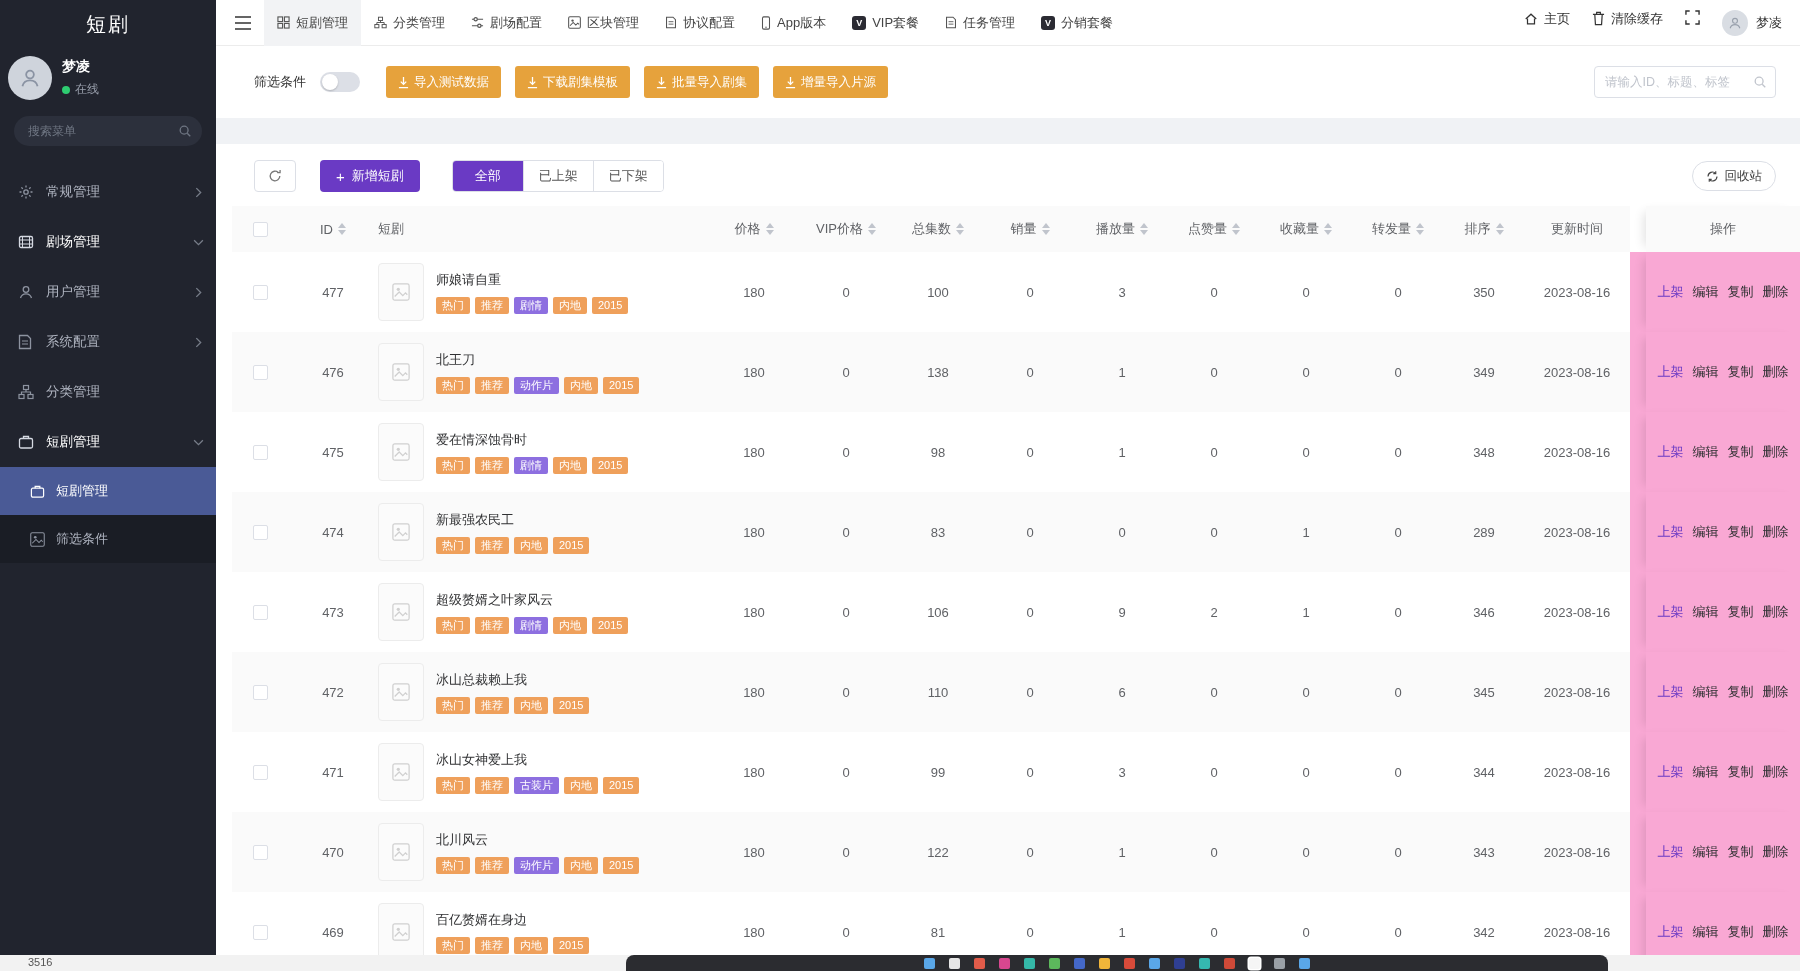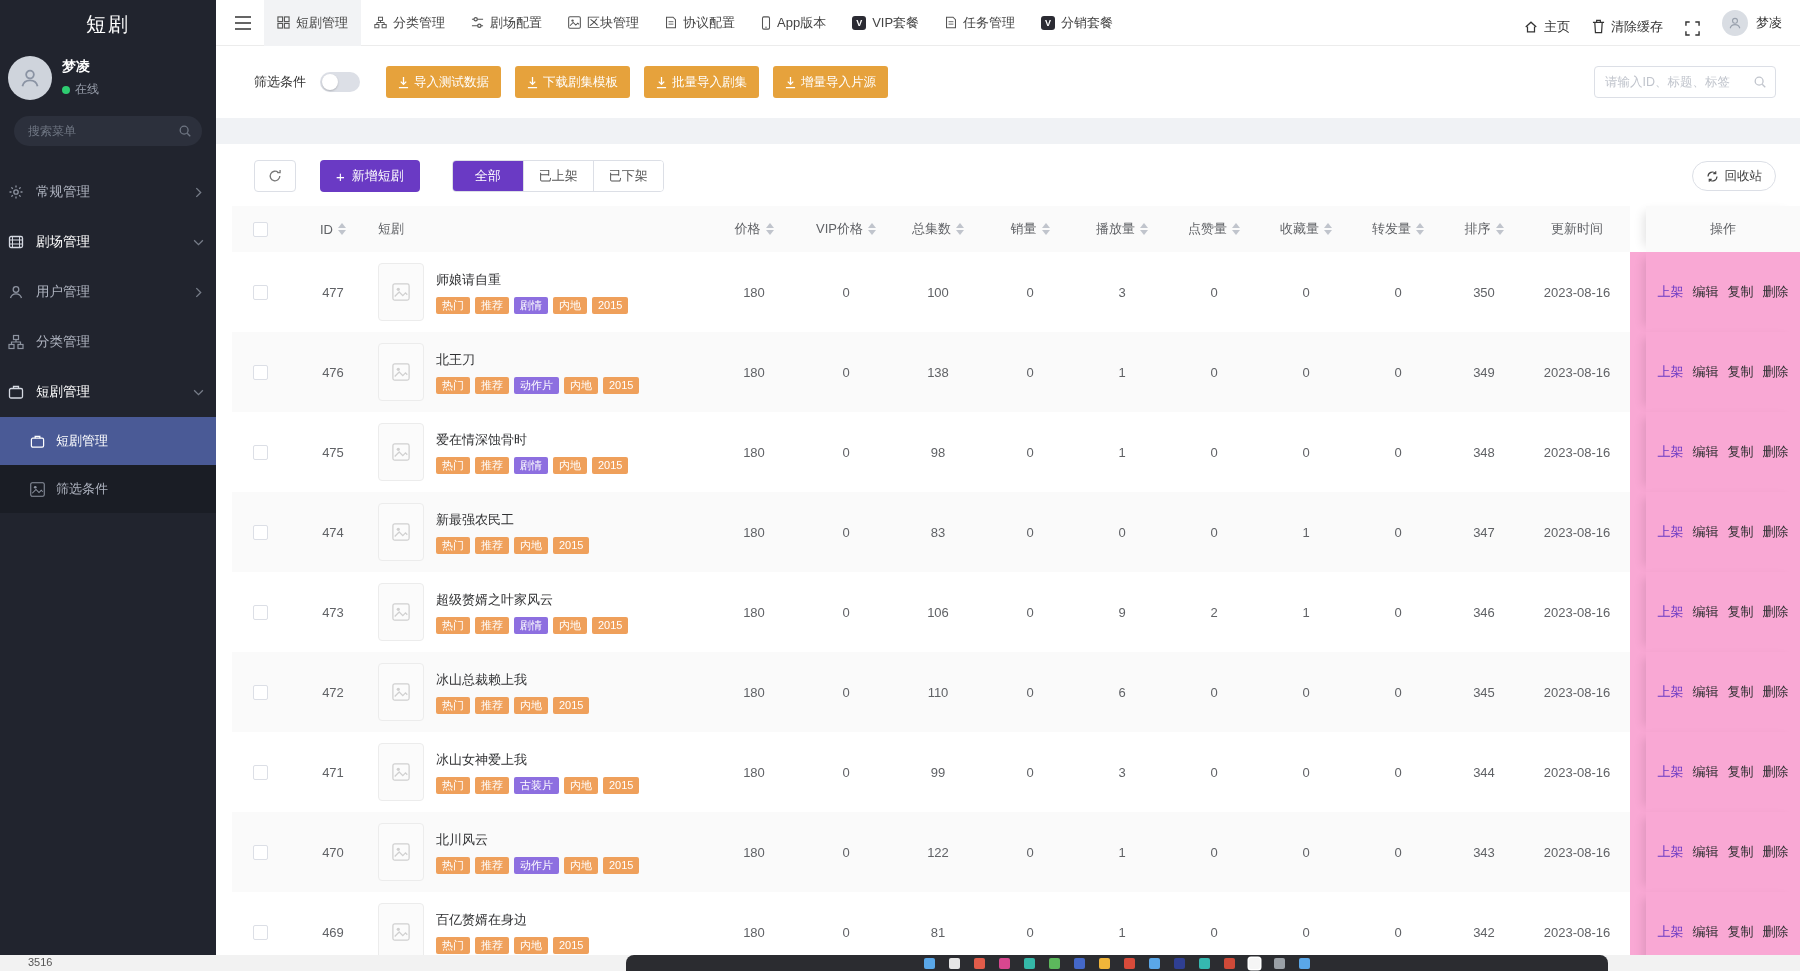--- a/index.html
+++ b/index.html
@@ -12,42 +12,42 @@
 .profile{display:flex;align-items:center;padding:8px 10px 12px 8px;gap:10px}
 .avatar{width:44px;height:44px;border-radius:50%;background:#cfd4dc;display:flex;align-items:center;justify-content:center;color:#8a93a3;flex-shrink:0}
 .pname{color:#fff;font-size:14px;font-weight:bold;margin-bottom:5px}
 .pstatus{display:flex;align-items:center;gap:5px;font-size:12px;color:#9aa0ad}
 .dot{width:8px;height:8px;border-radius:50%;background:#2ecc71}
 .s-search{margin:4px 14px 21px;position:relative}
 .s-search input{width:100%;height:30px;background:#2c303c;border:none;border-radius:15px;color:#cfd4dc;padding:0 30px 0 14px;font-size:12px;outline:none}
 .s-search input::placeholder{color:#6f7683}
 .s-search .sicon{position:absolute;right:10px;top:8px;color:#6f7683}
 .menu{flex:1;overflow:hidden}
-.mitem{height:50px;display:flex;align-items:center;padding:0 14px 0 8px;gap:11px;font-size:13.5px;cursor:pointer}
+.mitem{height:50px;display:flex;align-items:center;padding:0 14px 0 18px;gap:11px;font-size:13.5px;cursor:pointer}
 .mitem .micon{width:17px;display:flex;color:#8d93a0}
 .mitem .mlabel{flex:1}
 .mitem .arr{color:#767c88;display:flex}
 .mitem.open{color:#fff}
 .mitem.open .micon{color:#d5d9e2}
 .arr svg{transition:none}
 .arr.down svg{transform:rotate(90deg)}
 .submenu{background:#1a1d25}
 .sitem{height:48px;display:flex;align-items:center;padding-left:30px;gap:10px;font-size:13px;cursor:pointer;color:#aeb3bf}
 .sitem .micon{width:16px;display:flex;color:#8d93a0}
 .sitem.active{background:#4a5a96;color:#fff}
 .sitem.active .micon{color:#fff}
 
 .main{flex:1;display:flex;flex-direction:column;min-width:0}
 .topbar{height:46px;background:#fff;border-bottom:1px solid #ececec;display:flex;align-items:center;padding:0 18px;flex-shrink:0}
 .hamburger{margin-right:12px;color:#333;display:flex;cursor:pointer}
 .ntab{display:flex;align-items:center;gap:6px;padding:0 13px;height:46px;font-size:13px;color:#454545;cursor:pointer;white-space:nowrap}
 .ntab.active{background:#f2f3f5}
 .ntab .ticon{color:#555;display:flex}
 .vbadge{width:14px;height:14px;background:#2b2b33;color:#fff;border-radius:3px;font-size:9px;font-weight:bold;display:flex;align-items:center;justify-content:center}
-.tb-right{margin-left:auto;display:flex;align-items:flex-end;gap:22px}
+.tb-right{margin-left:auto;display:flex;align-items:flex-start;gap:22px}
 .tb-link{display:flex;align-items:center;gap:6px;color:#333;font-size:13px;cursor:pointer;white-space:nowrap}
 .tb-user{display:flex;align-items:center;gap:8px;cursor:pointer}
 .tb-avatar{width:26px;height:26px;border-radius:50%;background:#d9dde3;color:#98a0ac;display:flex;align-items:center;justify-content:center}
 
 .filter{background:#fff;height:72px;display:flex;align-items:center;padding:0 24px 0 38px;gap:14px;flex-shrink:0}
 .flabel{font-size:13px;color:#333}
 .toggle{width:40px;height:20px;border-radius:10px;background:#dcdfe6;position:relative;cursor:pointer;margin-right:12px;flex-shrink:0}
 .toggle::after{content:"";position:absolute;width:16px;height:16px;border-radius:50%;background:#fff;top:2px;left:2px;box-shadow:0 1px 2px rgba(0,0,0,.2)}
 .obtn{height:32px;background:#e6a23c;color:#fff;border:none;border-radius:3px;padding:0 12px;font-size:12.5px;display:flex;align-items:center;gap:5px;cursor:pointer;font-family:inherit;white-space:nowrap}
 .fsearch{margin-left:auto;position:relative;width:182px}
@@ -167,20 +167,34 @@
           </span>
       </div>
       <div class="mitem">
         <span class="micon">
             <svg width="16" height="16" viewBox="0 0 16 16">
               <circle cx="8" cy="5.5" r="2.8" fill="none" stroke="currentColor" stroke-width="1.3"></circle>
               <path d="M2.5 14c.8-3 3-4.2 5.5-4.2s4.7 1.2 5.5 4.2" fill="none" stroke="currentColor" stroke-width="1.3"></path>
             </svg>
           </span>
         <span class="mlabel">用户管理</span>
+        <span class="arr">
+            <svg width="7" height="11" viewBox="0 0 8 12">
+              <path d="M1.5 1l5 5-5 5" fill="none" stroke="currentColor" stroke-width="1.5"></path>
+            </svg>
+          </span>
+      </div>
+      <div class="mitem">
+        <span class="micon">
+            <svg width="14" height="16" viewBox="0 0 14 16">
+              <path d="M1.5 1.5h8l3 3v10h-11z" fill="none" stroke="currentColor" stroke-width="1.3"></path>
+              <path d="M4 7h6M4 10h6" stroke="currentColor" stroke-width="1.1"></path>
+            </svg>
+          </span>
+        <span class="mlabel">系统配置</span>
         <span class="arr">
             <svg width="7" height="11" viewBox="0 0 8 12">
               <path d="M1.5 1l5 5-5 5" fill="none" stroke="currentColor" stroke-width="1.5"></path>
             </svg>
           </span>
       </div>
       <div class="mitem">
         <span class="micon">
             <svg width="16" height="16" viewBox="0 0 16 16">
               <rect x="5.5" y="1.5" width="5" height="4" fill="none" stroke="currentColor" stroke-width="1.2"></rect>
@@ -663,21 +677,21 @@
       </div>
     </div>
     <div class="cell c-num">180</div>
     <div class="cell c-num">0</div>
     <div class="cell c-num">83</div>
     <div class="cell c-num">0</div>
     <div class="cell c-num">0</div>
     <div class="cell c-num">0</div>
     <div class="cell c-num">1</div>
     <div class="cell c-num">0</div>
-    <div class="cell c-sort">347</div>
+    <div class="cell c-sort">289</div>
     <div class="cell c-date">2023-08-16</div>
     <div class="cell c-gap"></div>
     <div class="cell c-actions">
       <span class="lnk primary">上架</span>
       <span class="lnk">编辑</span>
       <span class="lnk">复制</span>
       <span class="lnk">删除</span>
     </div>
   </div>
 

